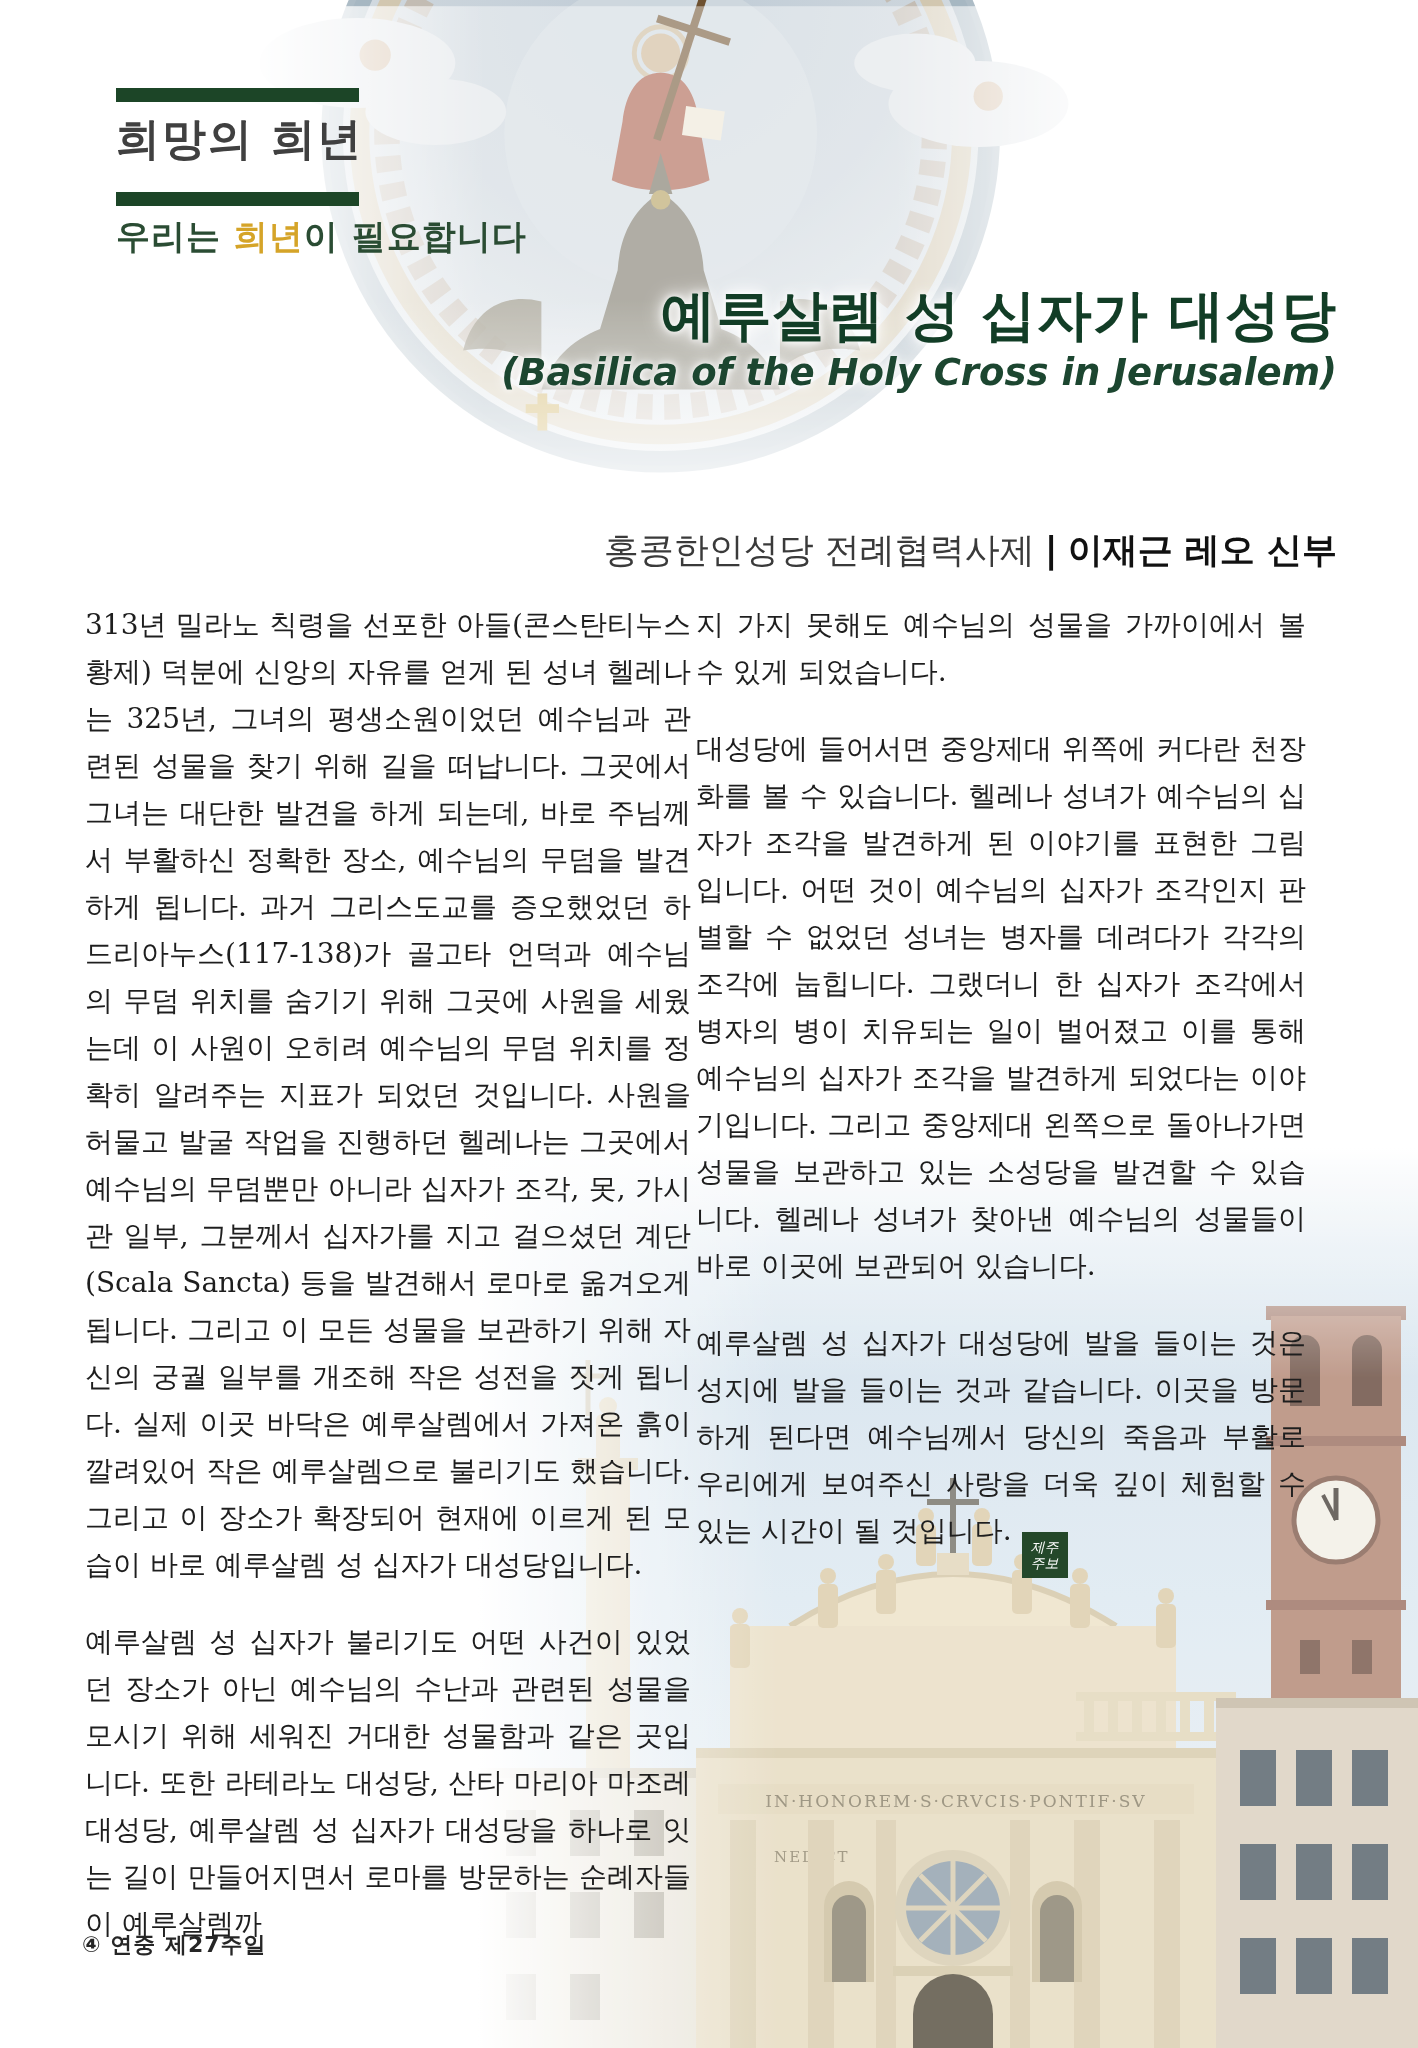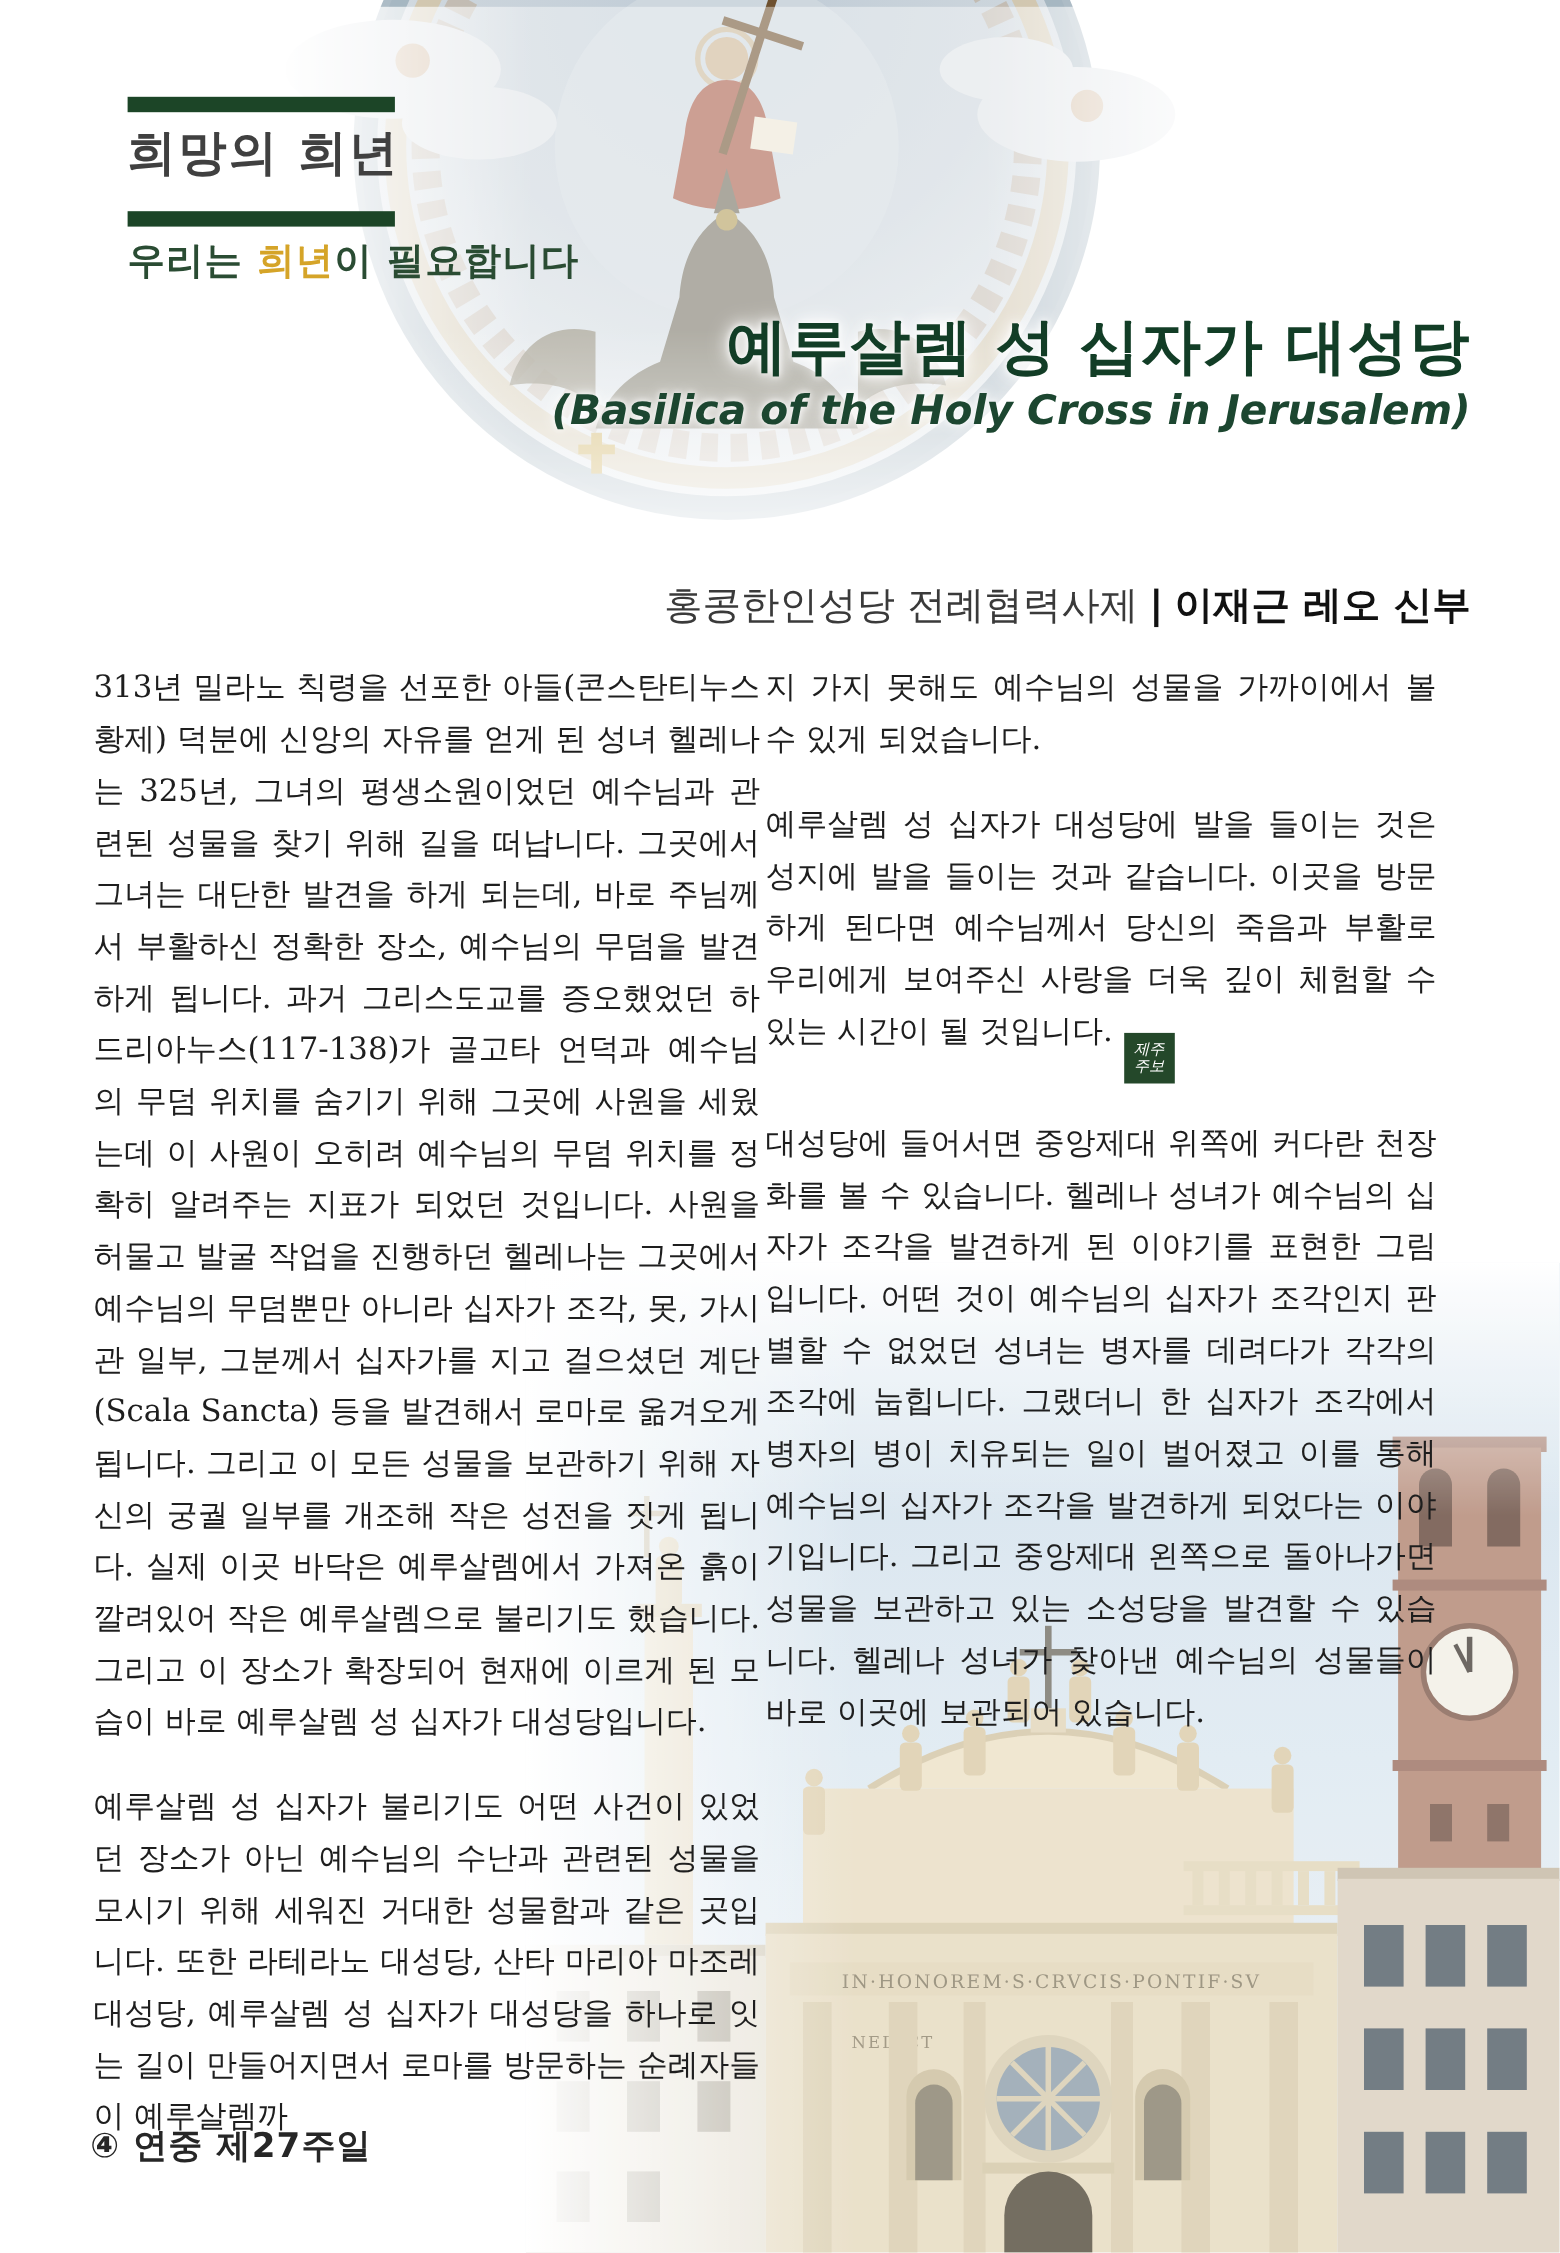--- a/index.html
+++ b/index.html
@@ -41,21 +41,21 @@
   .col-right { left:696px; width:610px; }
   .col p { margin:0 0 30px 0; font-size:28px; line-height:47px;
     text-align:justify; color:#1e1e1e; }
   .stamp { display:inline-flex; align-items:center; justify-content:center;
     width:46px; height:46px; background:#24482a; color:#ffffff; vertical-align:-12px;
     margin-left:10px; font-size:14px; line-height:1.15; text-align:center;
     font-style:italic; padding:2px; box-sizing:border-box; }
   .stamp span { display:block; width:34px; }
 
   .page-footer { position:absolute; left:82px; top:1930px; margin:0; z-index:3;
-    font-family:"DejaVu Sans", sans-serif; font-size:31px; font-weight:bold;
+    font-family:"DejaVu Sans", sans-serif; font-size:22px; font-weight:bold;
     letter-spacing:1px; color:#262626; }
 </style>
 </head>
 <body>
 
 <div class="page">
 
   <svg class="bg fresco" viewBox="0 0 900 560" xmlns="http://www.w3.org/2000/svg" aria-hidden="true">
     <defs>
       <radialGradient id="apseSky" cx="0.5" cy="0.3" r="0.75">
@@ -284,21 +284,21 @@
 
   <p class="byline"><span>홍콩한인성당 전례협력사제</span><span class="sep">|</span><span class="name">이재근 레오 신부</span></p>
 
   <div class="col col-left">
     <p>313년 밀라노 칙령을 선포한 아들(콘스탄티누스 황제) 덕분에 신앙의 자유를 얻게 된 성녀 헬레나는 325년, 그녀의 평생소원이었던 예수님과 관련된 성물을 찾기 위해 길을 떠납니다. 그곳에서 그녀는 대단한 발견을 하게 되는데, 바로 주님께서 부활하신 정확한 장소, 예수님의 무덤을 발견하게 됩니다. 과거 그리스도교를 증오했었던 하드리아누스(117-138)가 골고타 언덕과 예수님의 무덤 위치를 숨기기 위해 그곳에 사원을 세웠는데 이 사원이 오히려 예수님의 무덤 위치를 정확히 알려주는 지표가 되었던 것입니다. 사원을 허물고 발굴 작업을 진행하던 헬레나는 그곳에서 예수님의 무덤뿐만 아니라 십자가 조각, 못, 가시관 일부, 그분께서 십자가를 지고 걸으셨던 계단(Scala Sancta) 등을 발견해서 로마로 옮겨오게 됩니다. 그리고 이 모든 성물을 보관하기 위해 자신의 궁궐 일부를 개조해 작은 성전을 짓게 됩니다. 실제 이곳 바닥은 예루살렘에서 가져온 흙이 깔려있어 작은 예루살렘으로 불리기도 했습니다. 그리고 이 장소가 확장되어 현재에 이르게 된 모습이 바로 예루살렘 성 십자가 대성당입니다.</p>
     <p>예루살렘 성 십자가 불리기도 어떤 사건이 있었던 장소가 아닌 예수님의 수난과 관련된 성물을 모시기 위해 세워진 거대한 성물함과 같은 곳입니다. 또한 라테라노 대성당, 산타 마리아 마조레 대성당, 예루살렘 성 십자가 대성당을 하나로 잇는 길이 만들어지면서 로마를 방문하는 순례자들이 예루살렘까</p>
   </div>
 
   <div class="col col-right">
     <p>지 가지 못해도 예수님의 성물을 가까이에서 볼 수 있게 되었습니다.</p>
+    <p>대성당에 들어서면 중앙제대 위쪽에 커다란 천장화를 볼 수 있습니다. 헬레나 성녀가 예수님의 십자가 조각을 발견하게 된 이야기를 표현한 그림입니다. 어떤 것이 예수님의 십자가 조각인지 판별할 수 없었던 성녀는 병자를 데려다가 각각의 조각에 눕힙니다. 그랬더니 한 십자가 조각에서 병자의 병이 치유되는 일이 벌어졌고 이를 통해 예수님의 십자가 조각을 발견하게 되었다는 이야기입니다. 그리고 중앙제대 왼쪽으로 돌아나가면 성물을 보관하고 있는 소성당을 발견할 수 있습니다. 헬레나 성녀가 찾아낸 예수님의 성물들이 바로 이곳에 보관되어 있습니다.</p>
     <p><span>예루살렘 성 십자가 대성당에 발을 들이는 것은 성지에 발을 들이는 것과 같습니다. 이곳을 방문하게 된다면 예수님께서 당신의 죽음과 부활로 우리에게 보여주신 사랑을 더욱 깊이 체험할 수 있는 시간이 될 것입니다.</span><span class="stamp">
           <span>제주주보</span>
         </span></p>
-    <p>대성당에 들어서면 중앙제대 위쪽에 커다란 천장화를 볼 수 있습니다. 헬레나 성녀가 예수님의 십자가 조각을 발견하게 된 이야기를 표현한 그림입니다. 어떤 것이 예수님의 십자가 조각인지 판별할 수 없었던 성녀는 병자를 데려다가 각각의 조각에 눕힙니다. 그랬더니 한 십자가 조각에서 병자의 병이 치유되는 일이 벌어졌고 이를 통해 예수님의 십자가 조각을 발견하게 되었다는 이야기입니다. 그리고 중앙제대 왼쪽으로 돌아나가면 성물을 보관하고 있는 소성당을 발견할 수 있습니다. 헬레나 성녀가 찾아낸 예수님의 성물들이 바로 이곳에 보관되어 있습니다.</p>
   </div>
 
   <p class="page-footer"><span>④</span> <span>연중 제27주일</span></p>
 
 </div>
 
 </body></html>

